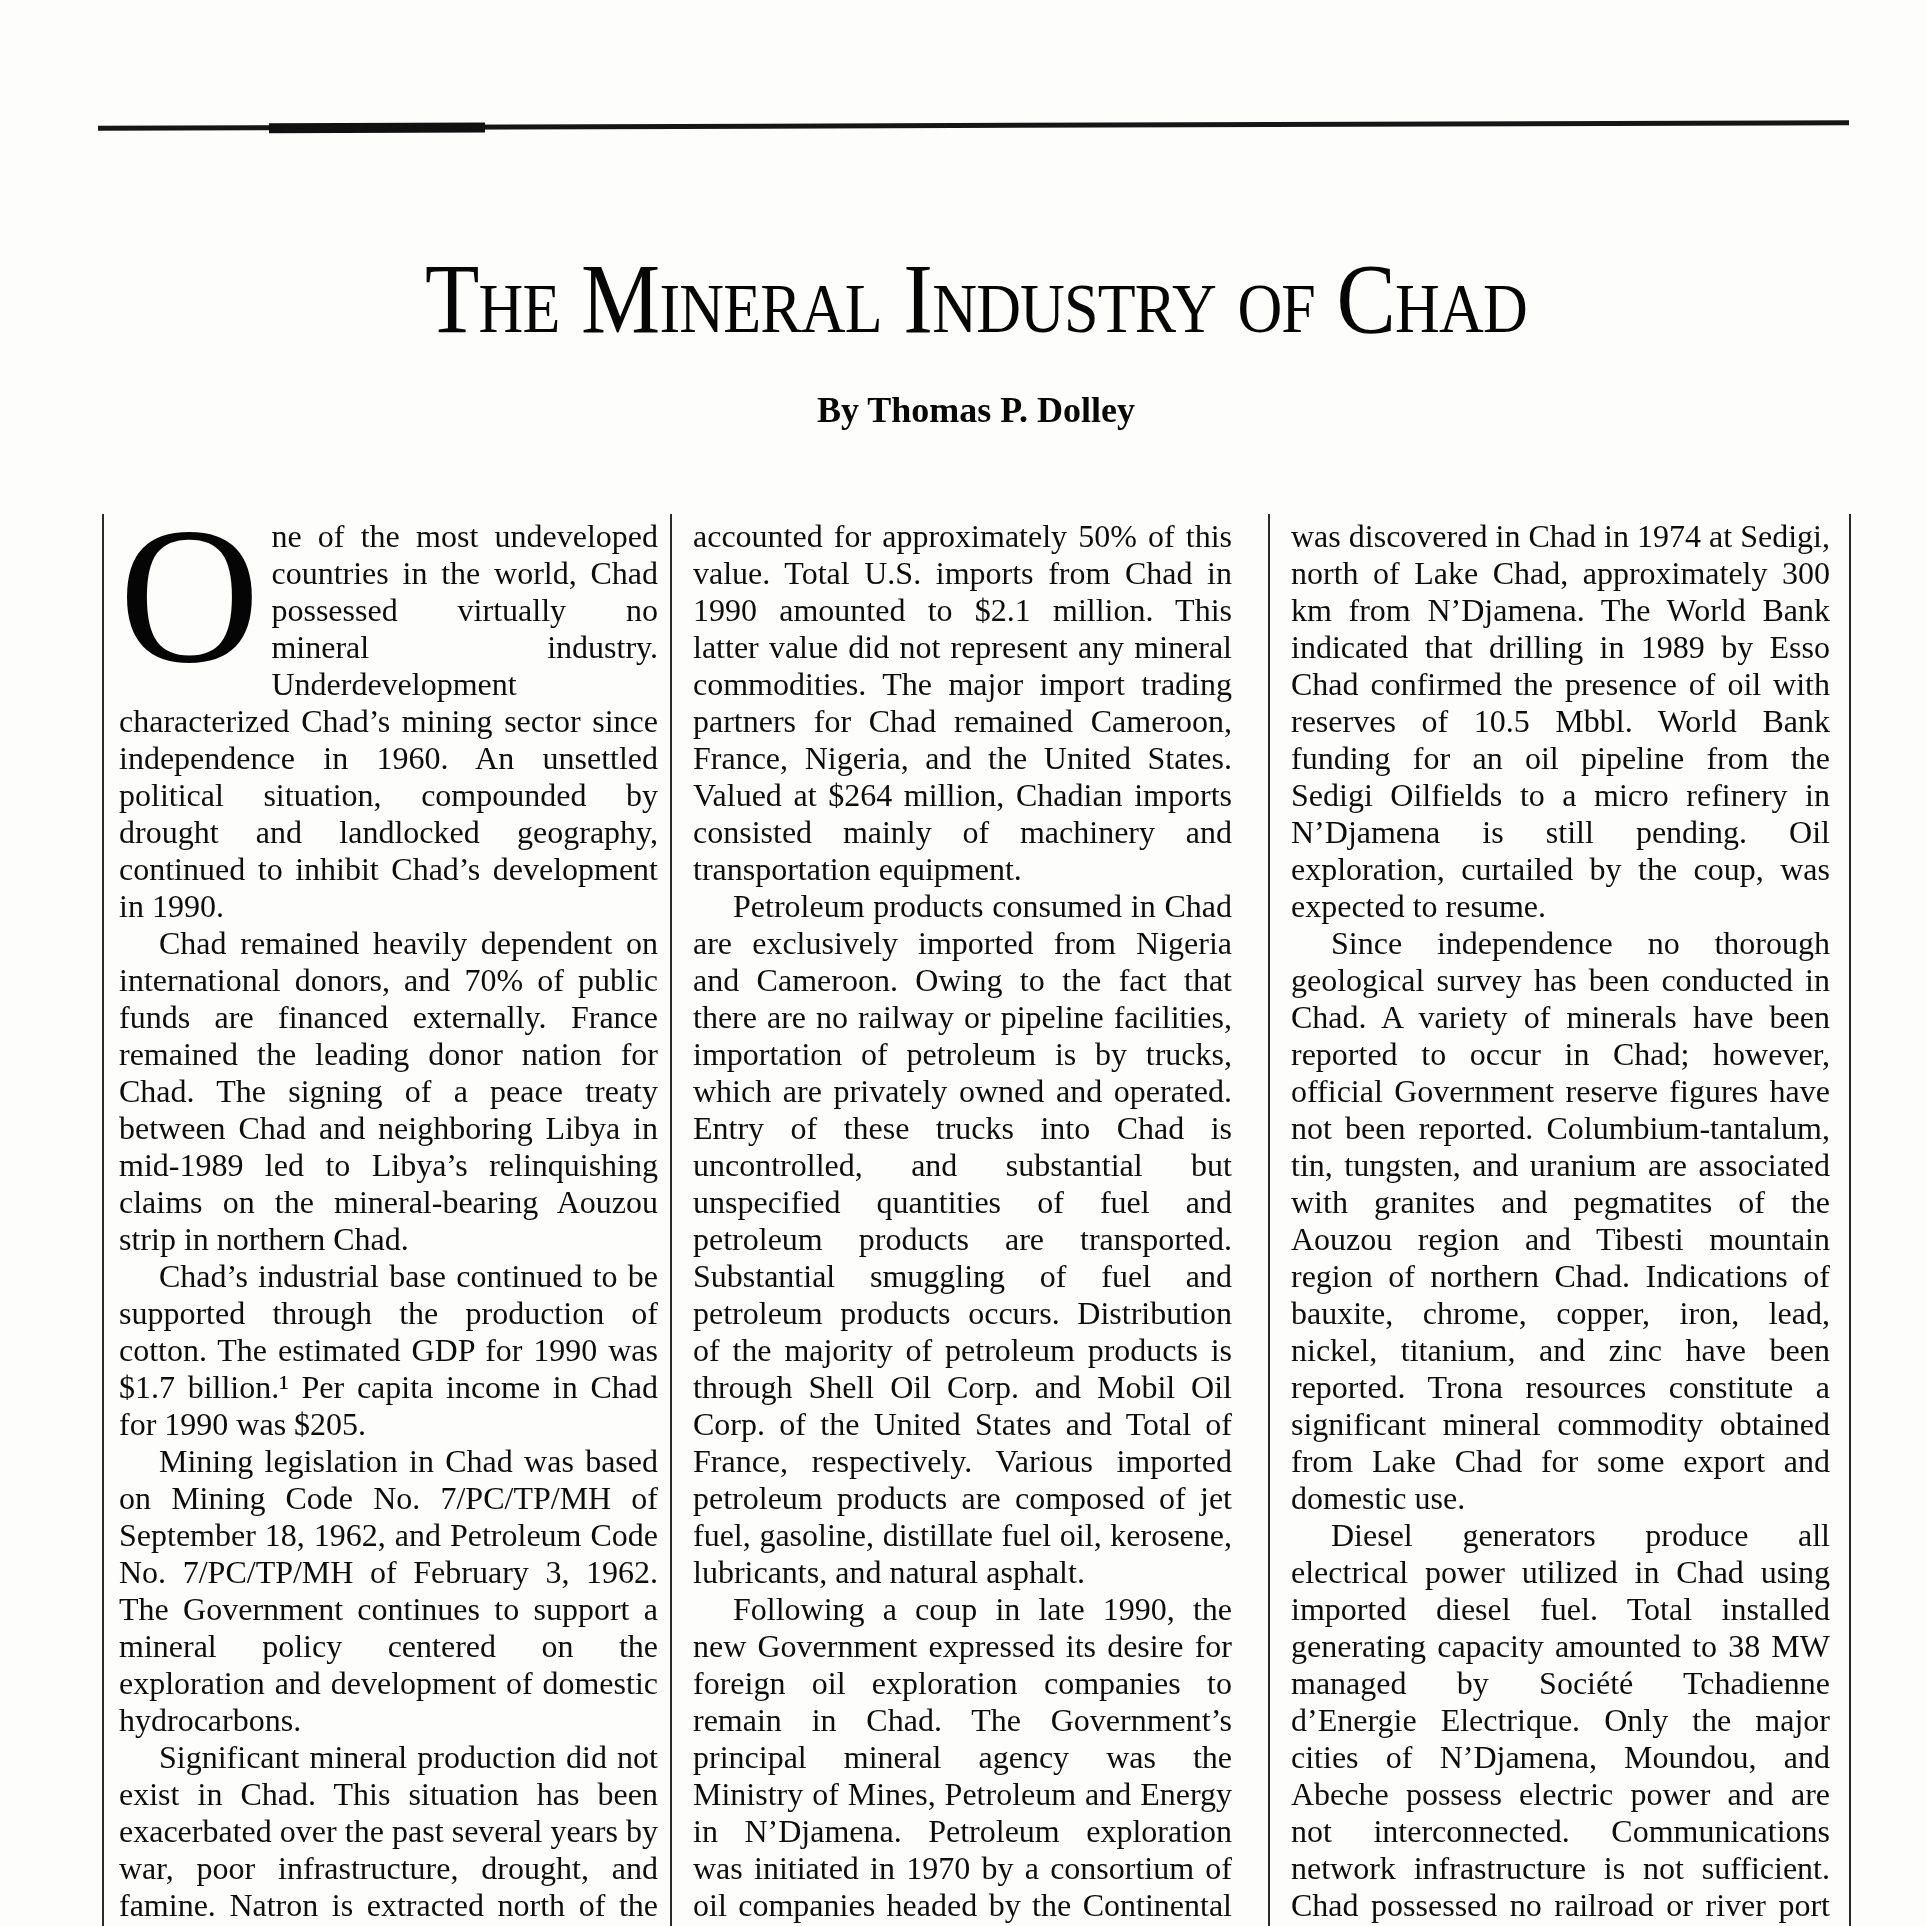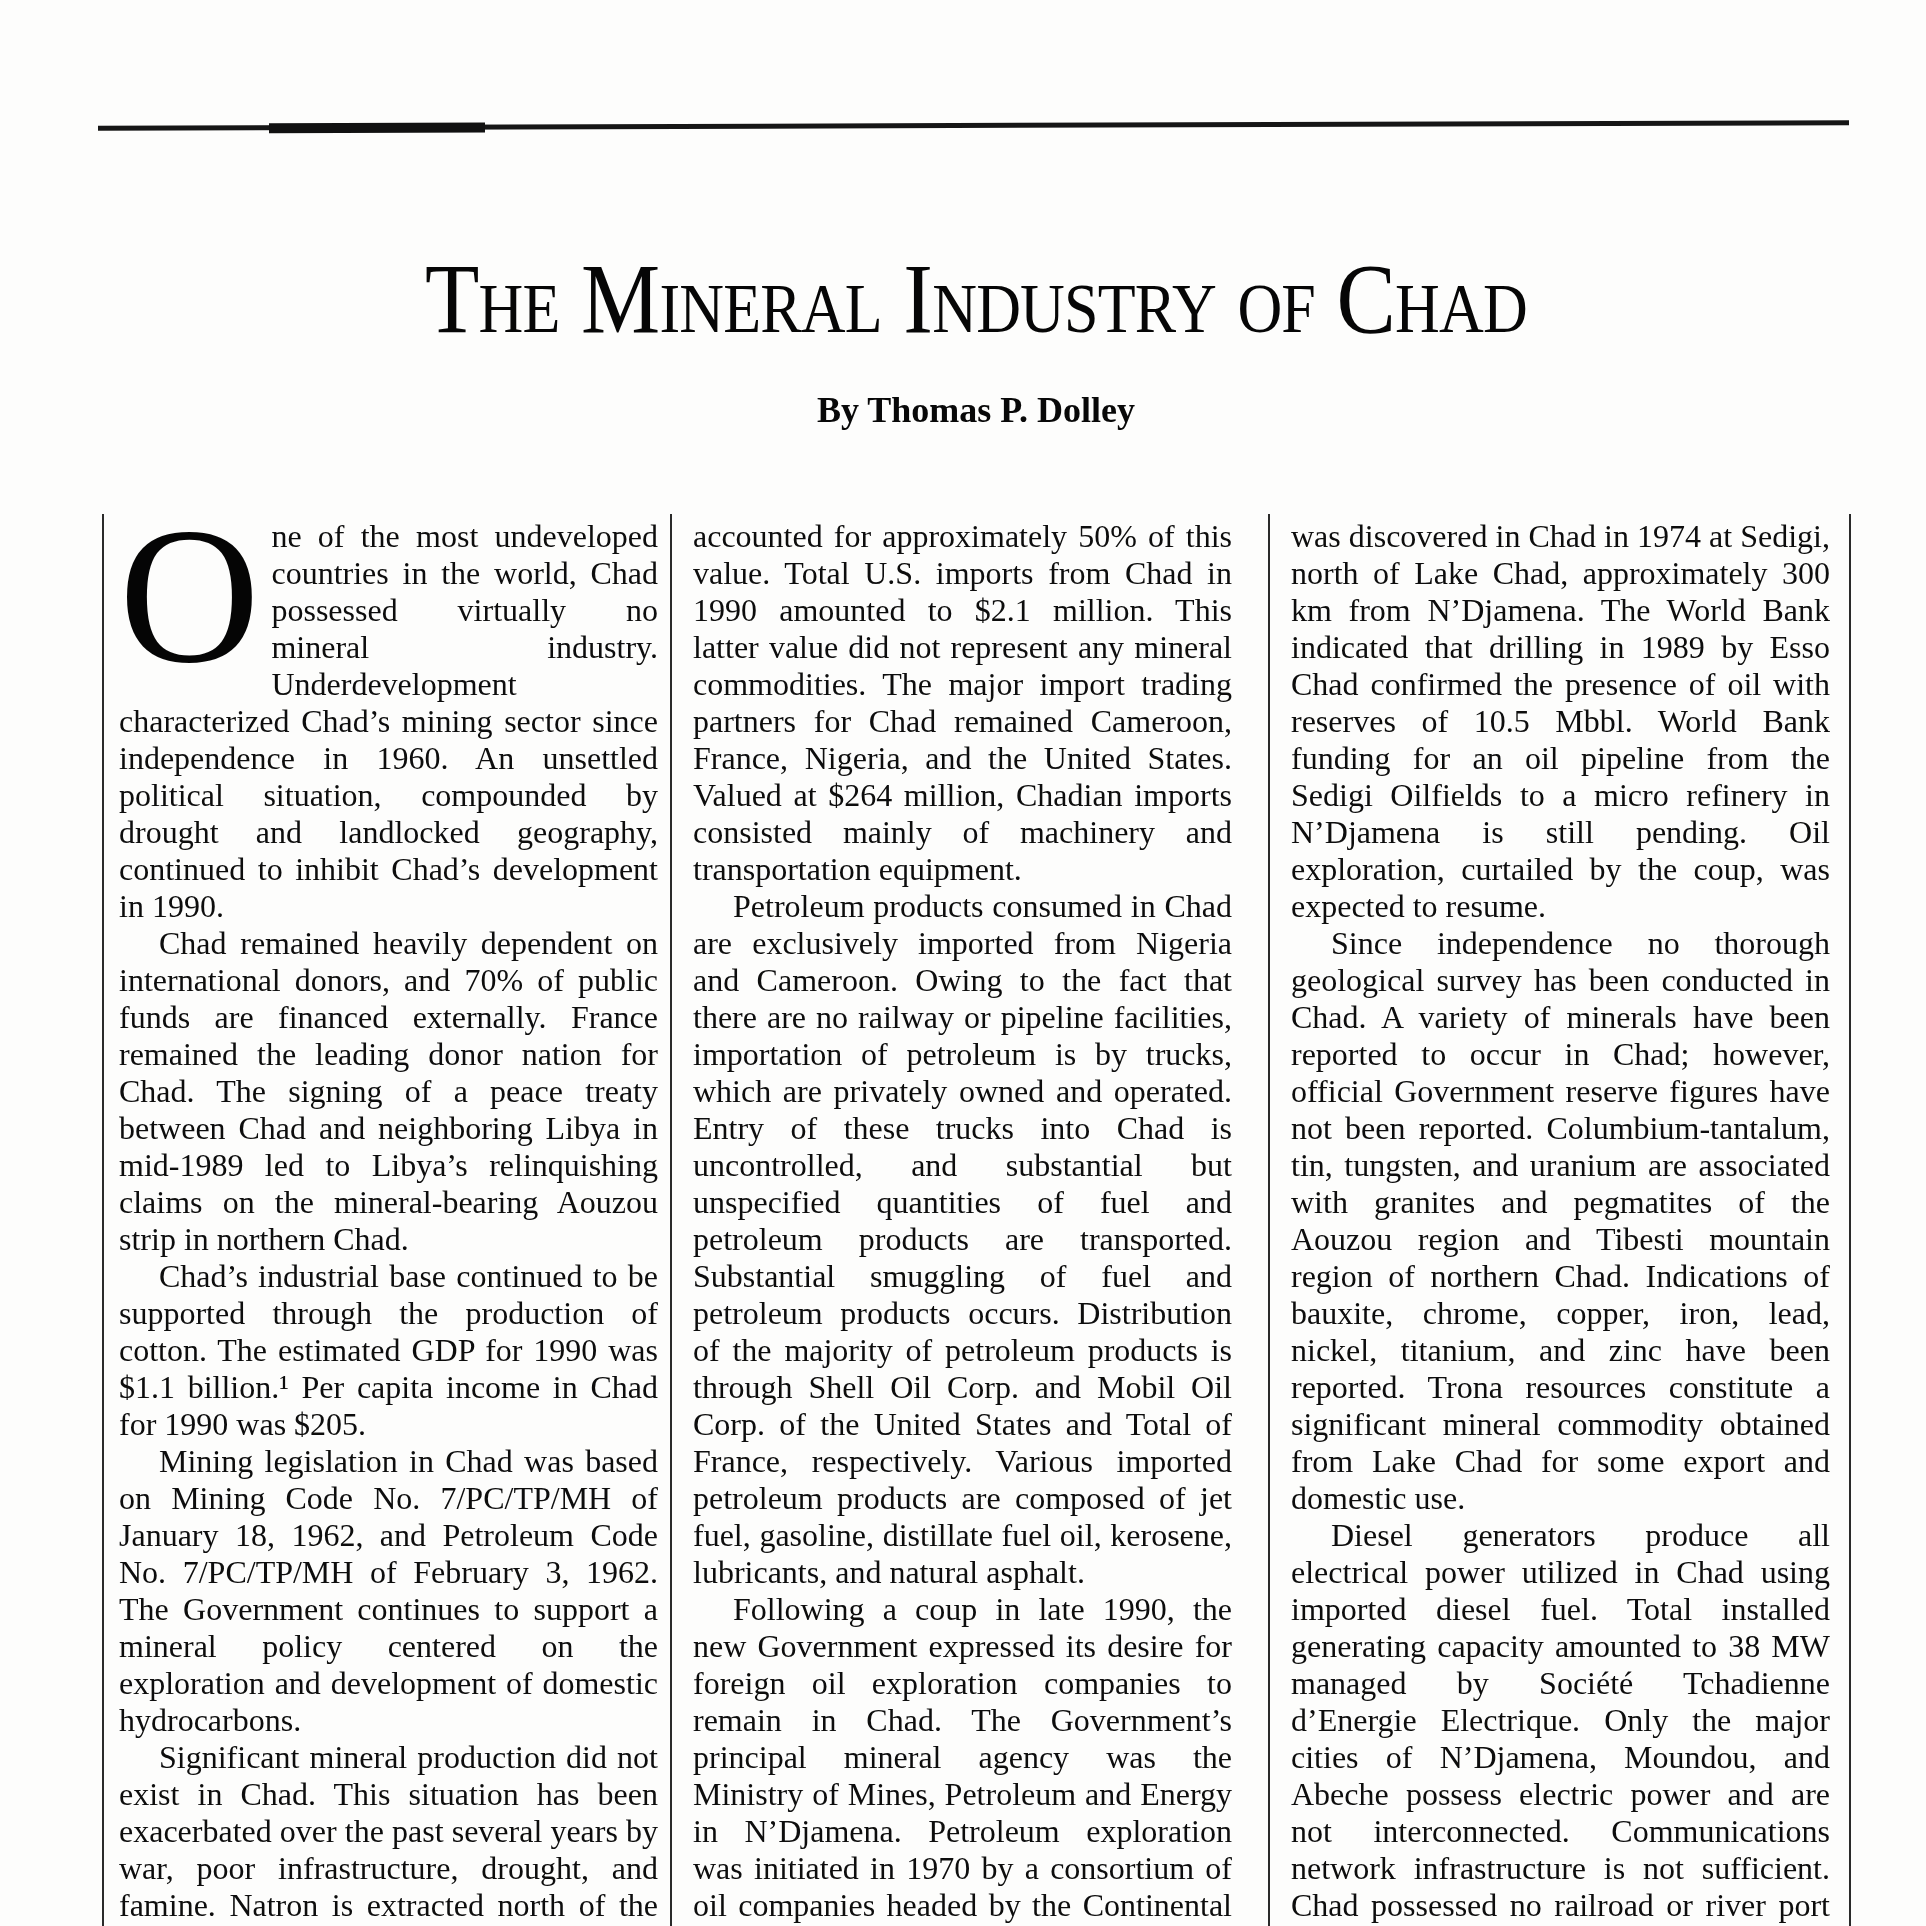--- a/index.html
+++ b/index.html
@@ -105,22 +105,22 @@
   <div class="byline">By Thomas P. Dolley</div>
 
   <div class="vrule left"></div>
   <div class="vrule div1"></div>
   <div class="vrule div2"></div>
   <div class="vrule right"></div>
 
   <div class="col col-1">
     <p><span class="dropcap">O</span><span>ne of the most undeveloped countries in the world, Chad possessed virtually no mineral industry. Underdevelopment characterized Chad’s mining sector since independence in 1960. An unsettled political situation, compounded by drought and landlocked geography, continued to inhibit Chad’s development in 1990.</span></p>
     <p class="indent">Chad remained heavily dependent on international donors, and 70% of public funds are financed externally. France remained the leading donor nation for Chad. The signing of a peace treaty between Chad and neighboring Libya in mid-1989 led to Libya’s relinquishing claims on the mineral-bearing Aouzou strip in northern Chad.</p>
-    <p class="indent">Chad’s industrial base continued to be supported through the production of cotton. The estimated GDP for 1990 was $1.1 billion.¹ Per capita income in Chad for 1990 was $205.</p>
-    <p class="indent">Mining legislation in Chad was based on Mining Code No. 7/PC/TP/MH of January 18, 1962, and Petroleum Code No. 7/PC/TP/MH of February 3, 1962. The Government continues to support a mineral policy centered on the exploration and development of domestic hydrocarbons.</p>
+    <p class="indent">Chad’s industrial base continued to be supported through the production of cotton. The estimated GDP for 1990 was $1.7 billion.¹ Per capita income in Chad for 1990 was $205.</p>
+    <p class="indent">Mining legislation in Chad was based on Mining Code No. 7/PC/TP/MH of September 18, 1962, and Petroleum Code No. 7/PC/TP/MH of February 3, 1962. The Government continues to support a mineral policy centered on the exploration and development of domestic hydrocarbons.</p>
     <p class="indent">Significant mineral production did not exist in Chad. This situation has been exacerbated over the past several years by war, poor infrastructure, drought, and famine. Natron is extracted north of the Lake Chad region by the local population using rudimentary methods at a rate of 10 kmt/a. Salt is extracted from the salt lakes in northern Chad. Construction materials in the form of aggregates are extracted from a quarry located south of Lake Chad along with clay, limestone, and sand. Historically, artisanal exploitation of alluvial gold had been reported near Pala in southern Chad. Additionally, small-scale exploitation of tungsten in the Tibesti mountain region has been reported.</p>
 
   </div>
 
   <div class="col col-2">
     <p>accounted for approximately 50% of this value. Total U.S. imports from Chad in 1990 amounted to $2.1 million. This latter value did not represent any mineral commodities. The major import trading partners for Chad remained Cameroon, France, Nigeria, and the United States. Valued at $264 million, Chadian imports consisted mainly of machinery and transportation equipment.</p>
     <p class="indent">Petroleum products consumed in Chad are exclusively imported from Nigeria and Cameroon. Owing to the fact that there are no railway or pipeline facilities, importation of petroleum is by trucks, which are privately owned and operated. Entry of these trucks into Chad is uncontrolled, and substantial but unspecified quantities of fuel and petroleum products are transported. Substantial smuggling of fuel and petroleum products occurs. Distribution of the majority of petroleum products is through Shell Oil Corp. and Mobil Oil Corp. of the United States and Total of France, respectively. Various imported petroleum products are composed of jet fuel, gasoline, distillate fuel oil, kerosene, lubricants, and natural asphalt.</p>
     <p class="indent">Following a coup in late 1990, the new Government expressed its desire for foreign oil exploration companies to remain in Chad. The Government’s principal mineral agency was the Ministry of Mines, Petroleum and Energy in N’Djamena. Petroleum exploration was initiated in 1970 by a consortium of oil companies headed by the Continental Oil Co. (CONOCO) of the United States and augmented by Exxon Corp., Chevron U.S.A. Inc., and Shell Oil Co. of the United States. CONOCO later transferred its holdings to Esso Chad, a consortium of Shell, Chevron, and Exxon of the United States. The Société d’Etude et d’Exploitation de la Raffinerie du Tchad (SEERAT) is a Chadian parastatal, which is owned 51% by the Government, with the remaining 49% of the shares owned by Shell, Esso, and Chevron. Future petroleum refining development in Chad will be SEERAT’s prime responsibility.</p>
 
   </div>

